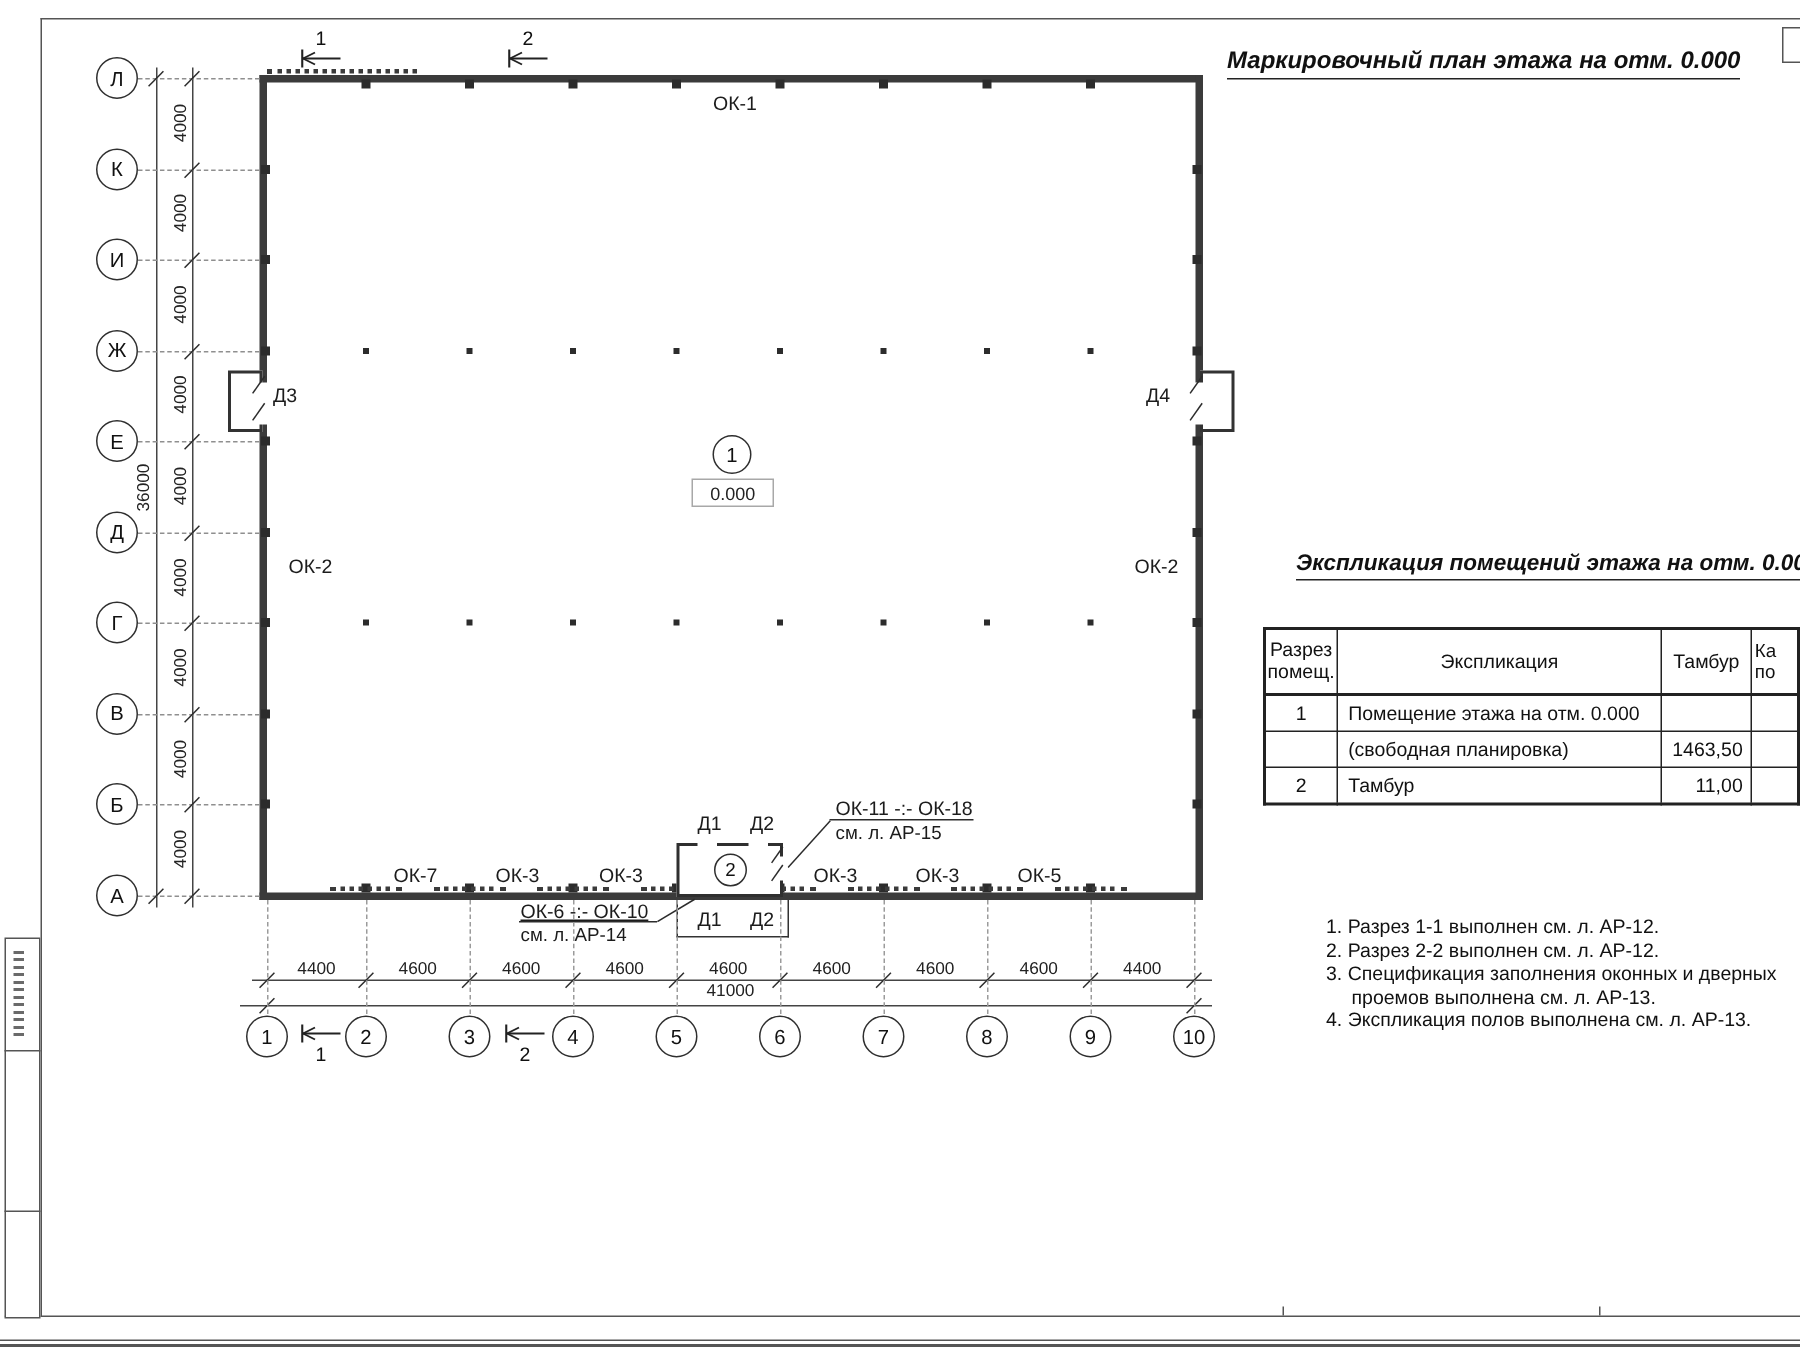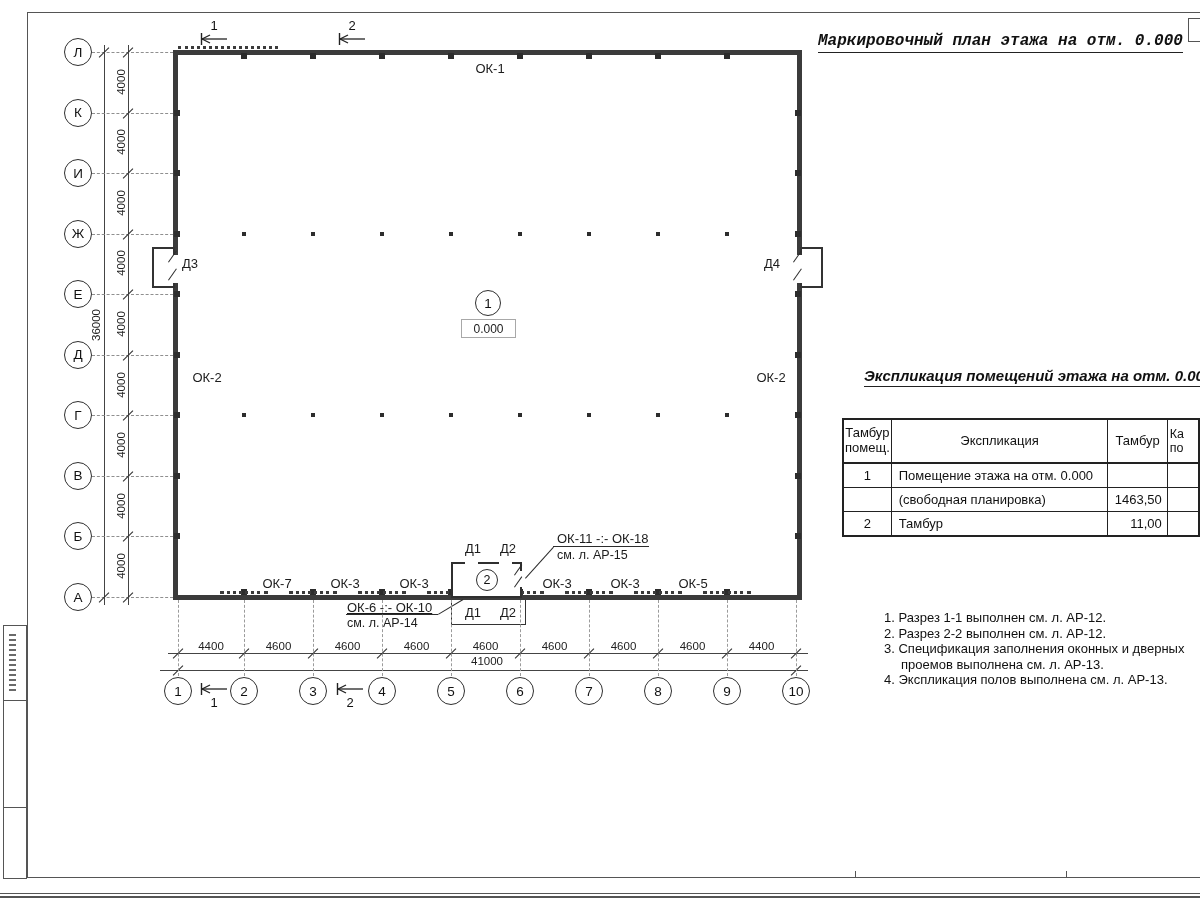--- a/index.html
+++ b/index.html
@@ -53,21 +53,21 @@
   <div class="hairline" style="left:0;top:893px;width:1200px;height:1px;"></div>
   <div class="hairline" style="left:0;top:896px;width:1200px;height:2px;"></div>
   <div class="hairline" style="left:855px;top:871px;width:1px;height:6px;"></div>
   <div class="hairline" style="left:1066px;top:871px;width:1px;height:6px;"></div>
   <div class="abs" style="left:3px;top:625px;width:22px;height:252px;border:1px solid #555;background:#fff;"></div>
   <div class="hairline" style="left:3px;top:700px;width:24px;height:1px;"></div>
   <div class="hairline" style="left:3px;top:807px;width:24px;height:1px;"></div>
   <div class="stampnoise" style="top:633px;height:58px;"></div>
   <div class="abs" style="left:1188px;top:18px;width:16px;height:22px;border:1.4px solid #555;background:#fff;"></div>
 
-  <div class="utitle" style="left:818px;top:32px;font-family:Liberation Mono, monospace;">Маркировочный план этажа на отм. 0.000</div>
+  <div class="utitle" style="left:818px;top:32px;">Маркировочный план этажа на отм. 0.000</div>
   <div class="utitle" style="left:864px;top:367px;font-size:15px;">Экспликация помещений этажа на отм. 0.000</div>
 
   <div class="wall" style="left:173px;top:50px;width:629px;height:5px;"></div>
   <div class="wall" style="left:173px;top:595px;width:629px;height:5px;"></div>
   <div class="wall" style="left:173px;top:50px;width:5px;height:550px;"></div>
   <div class="wall" style="left:797px;top:50px;width:5px;height:550px;"></div>
   <div class="dotseg" style="left:178px;top:46px;width:100px;"></div>
 
   <div class="abs" style="left:152px;top:247px;width:23px;height:41px;border:2px solid #333;background:#fff;box-sizing:border-box;"></div>
   <div class="abs white" style="left:172px;top:255px;width:8px;height:28px;z-index:3;"></div>
@@ -117,21 +117,21 @@
 
   <table class="spec">
     <colgroup>
         <col style="width:45px;">
         <col style="width:242px;">
         <col style="width:60px;">
         <col style="width:34px;">
       </colgroup>
     <thead>
       <tr>
-        <th>Тамбур помещ.</th>
+        <th>Разрез помещ.</th>
         <th>Экспликация</th>
         <th>Тамбур</th>
         <th style="font-size:12.5px;padding:0 2px;text-align:left;">Ка по</th>
       </tr>
     </thead>
     <tbody id="spec-body">
         <tr>
           <td class="num">1</td>
           <td class="name">Помещение этажа на отм. 0.000</td>
           <td class="area"></td>

